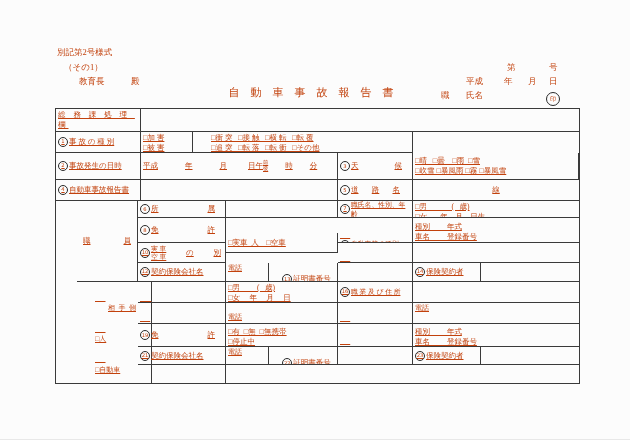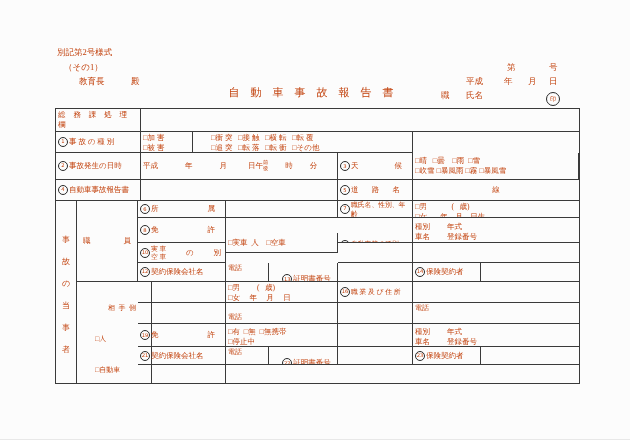--- a/index.html
+++ b/index.html
@@ -4,21 +4,21 @@
 <style>
   html,body{margin:0;padding:0;background:#e8e8e8;}
   #page{position:relative;width:630px;height:439px;background:#fcfcfc;
         font-family:"Liberation Serif","DejaVu Serif",serif;color:#c2410c;overflow:hidden;}
   .abs{position:absolute;}
   .hd{font-size:8.5px;white-space:pre;}
   #grid{position:absolute;left:55px;top:108px;width:523px;height:274px;
         border:1px solid #3a3a3a;}
   .cell{position:absolute;box-sizing:border-box;border-right:1px solid #3a3a3a;
         border-bottom:1px solid #3a3a3a;font-size:7.5px;line-height:1.3;
-        padding:1px 2px;overflow:hidden;white-space:pre-wrap;}
+        padding:1px 2px;overflow:hidden;white-space:pre-wrap;text-decoration:underline;}
   .nr{border-right:none;}
   .nb{border-bottom:none;}
   .vc{display:flex;align-items:center;}
   .cc{display:flex;align-items:center;justify-content:center;}
   .sb{display:flex;align-items:center;justify-content:space-between;}
   .sm{font-size:6.8px;line-height:1.35;}
   .cn{display:inline-flex;width:8px;height:8px;border:1px solid #2a2a2a;border-radius:50%;
       font-size:5.2px;line-height:1;align-items:center;justify-content:center;
       margin-right:1px;flex:0 0 auto;font-family:"DejaVu Sans",sans-serif;}
   .stack{display:inline-flex;flex-direction:column;font-size:5.2px;line-height:1.1;text-align:center;}
@@ -82,23 +82,20 @@
       <span class="cn">4</span><span>自動車事故報告書</span>
     </div>
     <div class="cell" style="left:85px;top:71px;width:197px;height:21px;"></div>
     <div class="cell sb" style="left:282px;top:71px;width:75px;height:21px;padding-right:12px;">
       <span><span class="cn">5</span><span>道</span></span>
       <span>路</span>
       <span>名</span>
     </div>
     <div class="cell cc nr" style="left:357px;top:71px;width:166px;height:21px;">線</div>
 
-    <div class="cell nb" style="left:0;top:92px;width:21px;height:182px;">
-      <div class="vtext">事故の当事者</div>
-    </div>
 
     <div class="cell sb" style="left:21px;top:92px;width:61px;height:81px;padding:0 6px;">
       <span>職</span><span>員</span>
     </div>
     <div class="cell nb" style="left:35px;top:173px;width:61px;height:101px;font-size:7px;line-height:10.2px;padding-left:4px;">
       <div style="text-align:center;">相  手  側</div>
       <div>□人</div>
       <div>□自動車</div>
       
       

